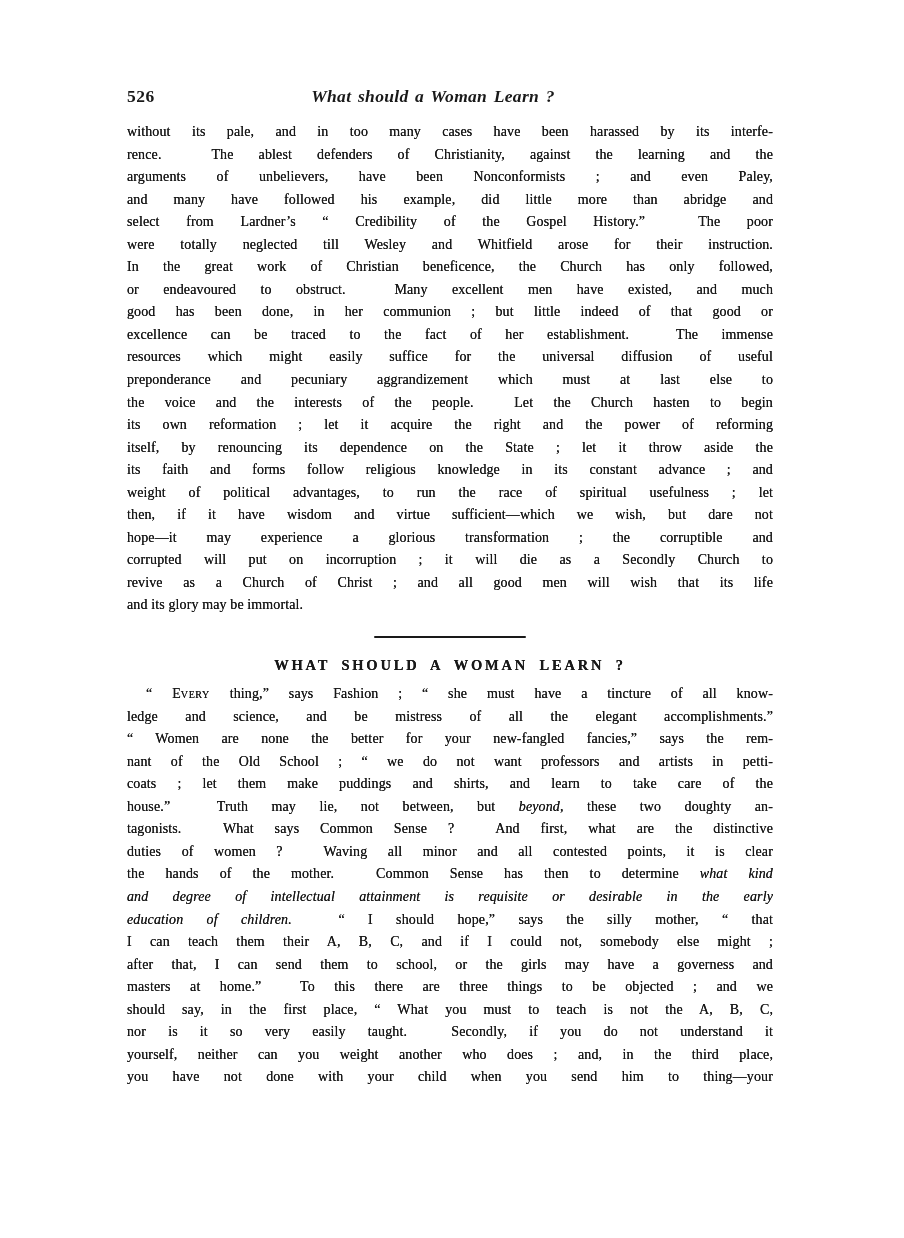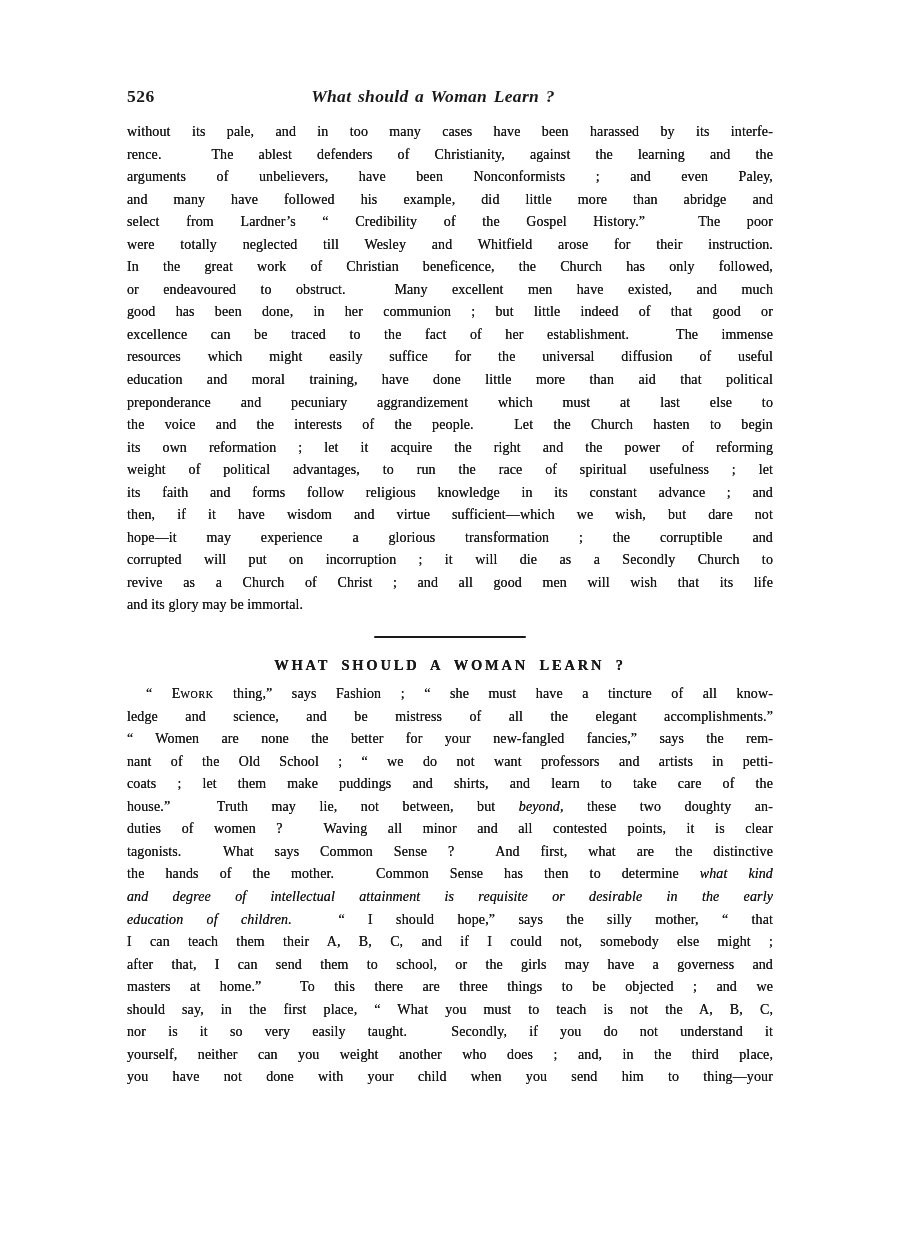--- a/index.html
+++ b/index.html
@@ -108,46 +108,46 @@
         <div class="line">rence.&nbsp; The ablest defenders of Christianity, against the learning and the</div>
         <div class="line">arguments of unbelievers, have been Nonconformists ; and even Paley,</div>
         <div class="line">and many have followed his example, did little more than abridge and</div>
         <div class="line">select from Lardner’s “ Credibility of the Gospel History.”&nbsp; The poor</div>
         <div class="line">were totally neglected till Wesley and Whitfield arose for their instruction.</div>
         <div class="line">In the great work of Christian beneficence, the Church has only followed,</div>
         <div class="line">or endeavoured to obstruct.&nbsp; Many excellent men have existed, and much</div>
         <div class="line">good has been done, in her communion ; but little indeed of that good or</div>
         <div class="line">excellence can be traced to the fact of her establishment.&nbsp; The immense</div>
         <div class="line">resources which might easily suffice for the universal diffusion of useful</div>
-        <div class="line">education and moral training, have done little more than aid that political</div>
         <div class="line">preponderance and pecuniary aggrandizement which must at last else to</div>
         <div class="line">the voice and the interests of the people.&nbsp; Let the Church hasten to begin</div>
         <div class="line">its own reformation ; let it acquire the right and the power of reforming</div>
+        <div class="line">itself, by renouncing its dependence on the State ; let it throw aside the</div>
+        <div class="line">its faith and forms follow religious knowledge in its constant advance ; and</div>
         <div class="line">weight of political advantages, to run the race of spiritual usefulness ; let</div>
-        <div class="line">its faith and forms follow religious knowledge in its constant advance ; and</div>
         <div class="line">then, if it have wisdom and virtue sufficient—which we wish, but dare not</div>
         <div class="line">hope—it may experience a glorious transformation ; the corruptible and</div>
         <div class="line">corrupted will put on incorruption ; it will die as a Secondly Church to</div>
         <div class="line">revive as a Church of Christ ; and all good men will wish that its life</div>
         <div class="line no-just">and its glory may be immortal.</div>
       </div>
 
     <div class="section-divider"></div>
 
     <h2 class="section-heading">WHAT SHOULD A WOMAN LEARN ?</h2>
 
     <div class="para indent-first">
-        <div class="line">“ E<span class="sc">work</span> thing,” says Fashion ; “ she must have a tincture of all know-</div>
+        <div class="line">“ E<span class="sc">very</span> thing,” says Fashion ; “ she must have a tincture of all know-</div>
         <div class="line">ledge and science, and be mistress of all the elegant accomplishments.”</div>
         <div class="line">“ Women are none the better for your new-fangled fancies,” says the rem-</div>
         <div class="line">nant of the Old School ; “ we do not want professors and artists in petti-</div>
         <div class="line">coats ; let them make puddings and shirts, and learn to take care of the</div>
         <div class="line">house.”&nbsp; Truth may lie, not between, but <i>beyond</i>, these two doughty an-</div>
+        <div class="line">tagonists.&nbsp; What says Common Sense ?&nbsp; And first, what are the distinctive</div>
         <div class="line">duties of women ?&nbsp; Waving all minor and all contested points, it is clear</div>
-        <div class="line">tagonists.&nbsp; What says Common Sense ?&nbsp; And first, what are the distinctive</div>
         <div class="line">the hands of the mother.&nbsp; Common Sense has then to determine <i>what kind</i></div>
         <div class="line"><i>and degree of intellectual attainment is requisite or desirable in the early</i></div>
         <div class="line"><i>education of children.</i>&nbsp; “ I should hope,” says the silly mother, “ that</div>
         <div class="line">I can teach them their A, B, C, and if I could not, somebody else might ;</div>
         <div class="line">after that, I can send them to school, or the girls may have a governess and</div>
         <div class="line">masters at home.”&nbsp; To this there are three things to be objected ; and we</div>
         <div class="line">should say, in the first place, “ What you must to teach is not the A, B, C,</div>
         <div class="line">nor is it so very easily taught.&nbsp; Secondly, if you do not understand it</div>
         <div class="line">yourself, neither can you weight another who does ; and, in the third place,</div>
         <div class="line">you have not done with your child when you send him to thing—your</div>

